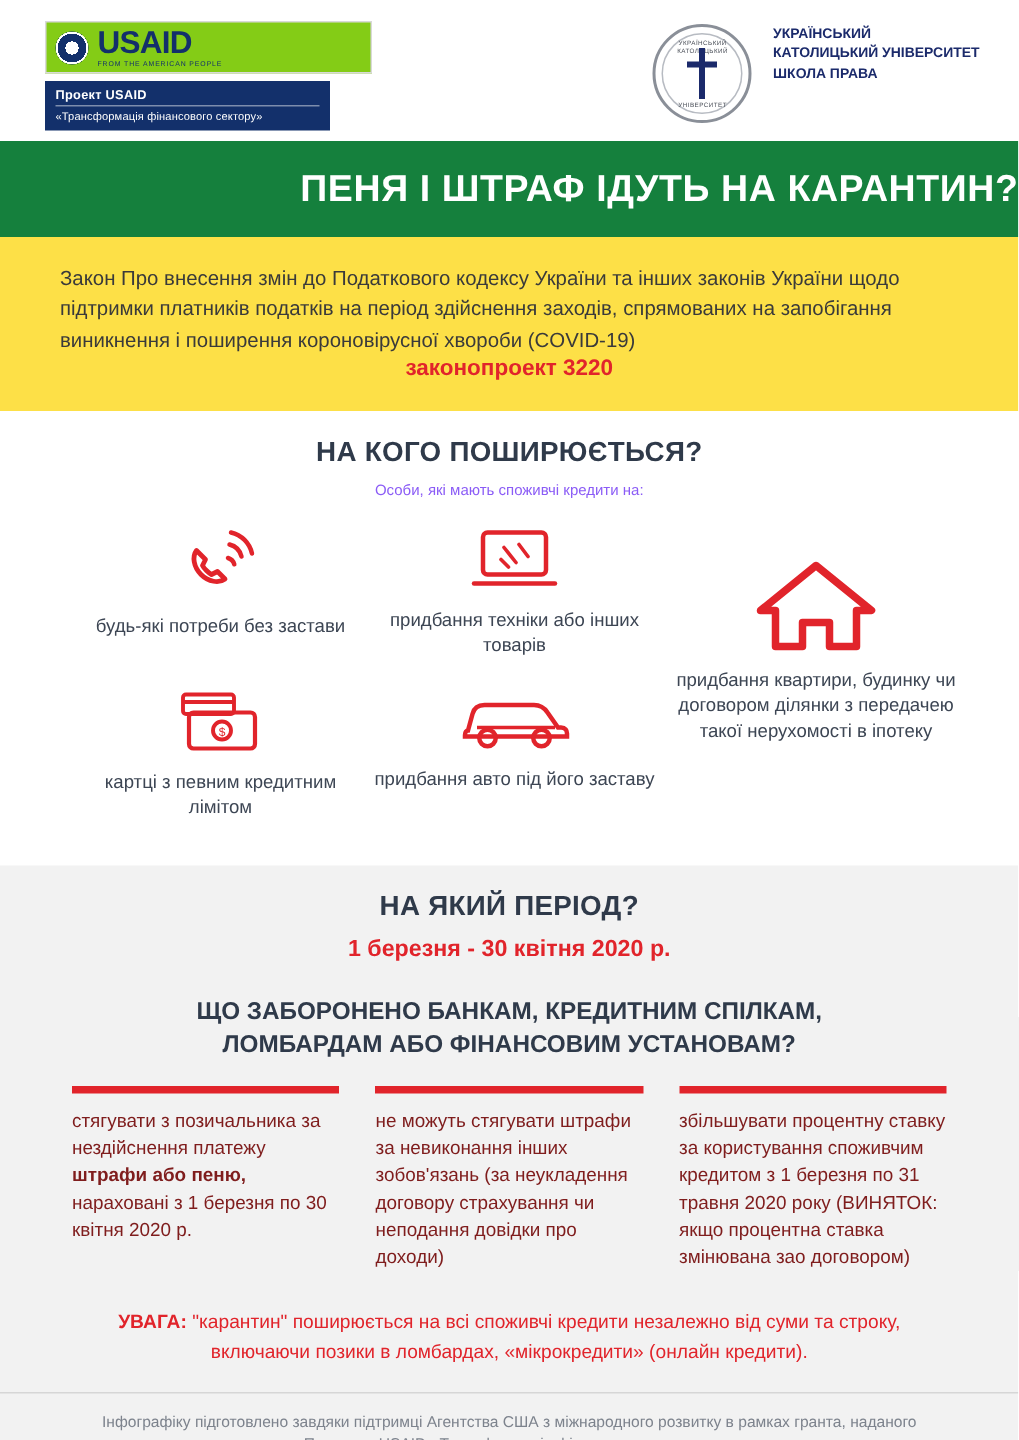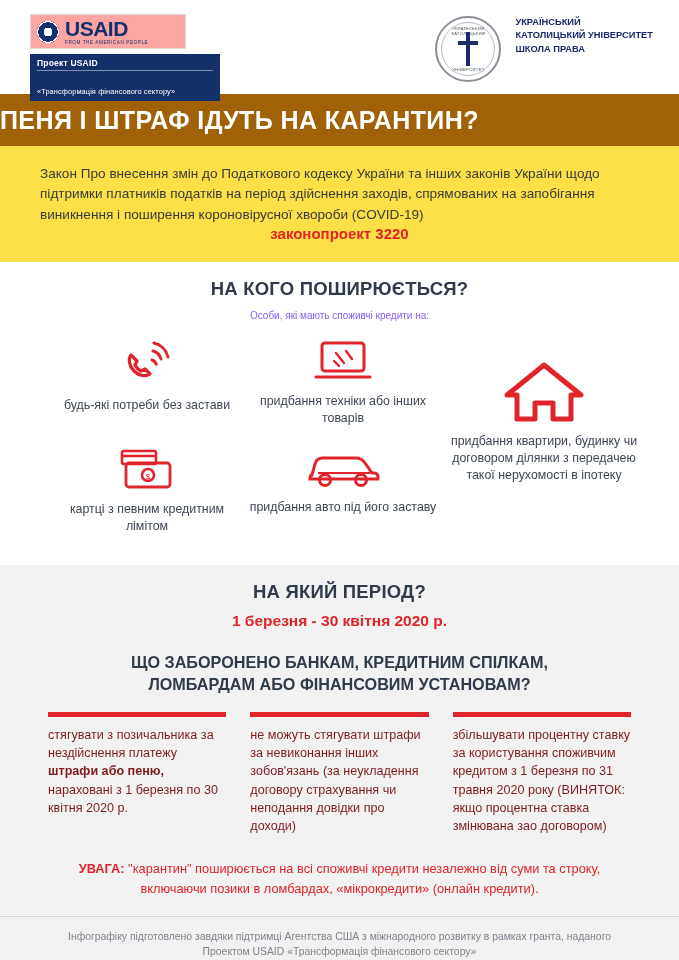--- a/index.html
+++ b/index.html
@@ -24,24 +24,24 @@
     align-items: flex-start;
     justify-content: space-between;
     padding: 14px 26px 6px 30px;
     height: 88px;
   }
   .usaid-block { width: 215px; }
   .usaid-logo {
     display: flex;
     align-items: center;
     gap: 6px;
-    background: #fca5a5;
+    background: #84cc16;
     border: 1px solid #d9d9d9;
     padding: 3px 6px;
-    width: 156px;
+    width: 218px;
   }
   .usaid-seal {
     width: 22px; height: 22px; border-radius: 50%;
     background: radial-gradient(circle at 50% 50%, #ffffff 0 28%, #13306b 28% 62%, #ffffff 62% 70%, #13306b 70% 100%);
     flex: 0 0 auto;
   }
   .usaid-word {
     font-size: 21px; font-weight: bold; color: #13306b;
     letter-spacing: -0.5px; line-height: 1;
   }
@@ -52,21 +52,21 @@
   .usaid-tagline {
     margin-top: 5px;
     background: #13306b;
     color: #ffffff;
     width: 190px;
     padding: 4px 7px 5px 7px;
   }
   .usaid-tagline .t1 { font-size: 8.5px; font-weight: bold; letter-spacing: .2px;}
   .usaid-tagline .t2 {
     font-size: 7.4px; margin-top: 2px; letter-spacing: .1px;
-    border-top: 1px solid rgba(255,255,255,.45); padding-top: 16px;
+    border-top: 1px solid rgba(255,255,255,.45); padding-top: 2px;
   }
 
   .right-logos { display: flex; align-items: flex-start; gap: 14px; padding-top: 2px; }
   .ucu-seal {
     width: 66px; height: 66px; border-radius: 50%;
     border: 2px solid #8a8f98;
     position: relative; display: flex; align-items: center; justify-content: center;
   }
   .ucu-seal::before {
     content: ""; position: absolute; inset: 4px; border-radius: 50%;
@@ -97,23 +97,23 @@
   .ucu-shield .ucu-abbr { font-size: 10px; font-weight: bold; letter-spacing: 1px; }
   .ucu-shield .ucu-glyph {
     margin-top: 4px; width: 30px; height: 30px; border: 2px solid #ffffff;
     display:flex; align-items:center; justify-content:center;
     font-size: 13px; font-weight: bold;
   }
   .ucu-name { font-size: 9.3px; font-weight: bold; color: #1b2a6b; line-height: 1.45; }
 
   
   .title-banner {
-    background: #a16207;
-    height: 52px;
-    display: flex; align-items: center; justify-content: flex-start;
+    background: #15803d;
+    height: 64px;
+    display: flex; align-items: center; justify-content: flex-end;
     margin: 6px 0 0 0;
   }
   .title-banner h1 {
     color: #ffffff;
     font-size: 25px;
     font-weight: bold;
     letter-spacing: .4px;
     text-align: center;
   }
 

